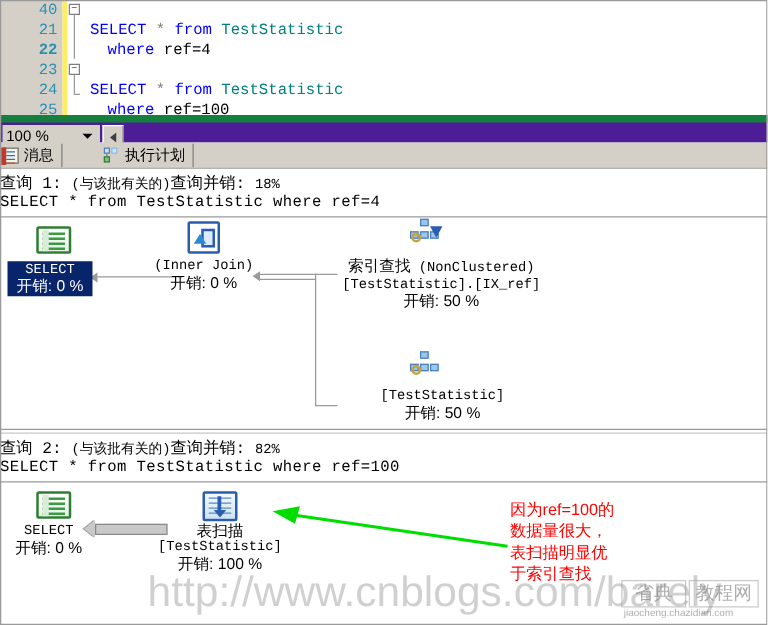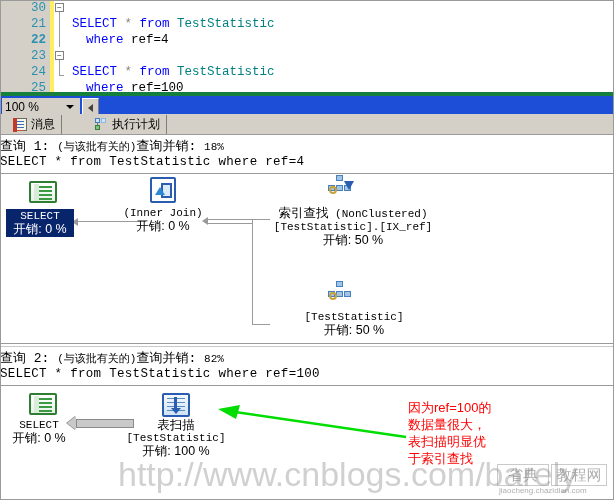--- a/index.html
+++ b/index.html
@@ -67,22 +67,22 @@
   }
   .kw   { color: #0000ff; }
   .op   { color: #808080; }
   .ident{ color: #008080; }
   .plain{ color: #000000; }
 
   
   .zoombar {
     position: absolute; left: 0; top: 92px;
     width: 614px; height: 22px;
-    background: #1d4ed8;
-    border-top: 4px solid #15803d;
+    background: #4c1d95;
+    border-top: 6px solid #15803d;
   }
   .zoom-combo {
     position: absolute; left: 2px; top: 2px;
     width: 78px; height: 18px;
     background: #d4d0c8;
     display: flex; align-items: center;
   }
   .zoom-combo .zval {
     font-size: 12px; color: #000; padding-left: 3px;
     font-family: "Liberation Sans", sans-serif;
@@ -111,21 +111,21 @@
 
   
   .tabstrip {
     position: absolute; left: 0; top: 114px;
     width: 614px; height: 20px;
     background: #d4d0c8;
   }
   .tab {
     position: absolute; top: 1px; height: 19px;
     display: flex; align-items: center;
-    padding: 0 6px 0 12px;
+    padding: 0 6px 0 0;
     font-size: 12px; color: #000;
     font-family: "Liberation Sans", sans-serif;
     border-right: 1px solid #808080;
     background: #d4d0c8;
   }
   .tab .tlabel { margin-left: 4px; }
   .tab-msg { left: 2px; }
   .tab-plan { left: 82px; }
 
   .icon-msg {
@@ -365,21 +365,21 @@
     <div class="yellowbar"></div>
 
     <div class="fold-col">
       <div class="fold-box" style="top:3px;">−</div>
       <div class="fold-line" style="top:12px;height:35px;"></div>
       <div class="fold-box" style="top:51px;">−</div>
       <div class="fold-line" style="top:60px;height:15px;"></div>
       <div class="fold-tick" style="top:75px;"></div>
     </div>
 
-    <div class="ln" style="top:1px;">30</div>
+    <div class="ln" style="top:1px;">40</div>
     <div class="code-text" style="top:1px;"><span class="kw">SELECT</span><span class="plain"> </span><span class="op">*</span><span class="plain"> </span><span class="kw">from</span><span class="plain"> </span><span class="ident">TestStatistic</span></div>
 
     <div class="ln" style="top:17px;">21</div>
     <div class="code-text" style="top:17px;left:86px;"><span class="kw">where</span><span class="plain"> ref=4</span></div>
 
     <div class="ln" style="top:33px;font-weight:bold;">22</div>
 
     <div class="ln" style="top:49px;">23</div>
     <div class="code-text" style="top:49px;"><span class="kw">SELECT</span><span class="plain"> </span><span class="op">*</span><span class="plain"> </span><span class="kw">from</span><span class="plain"> </span><span class="ident">TestStatistic</span></div>
 

